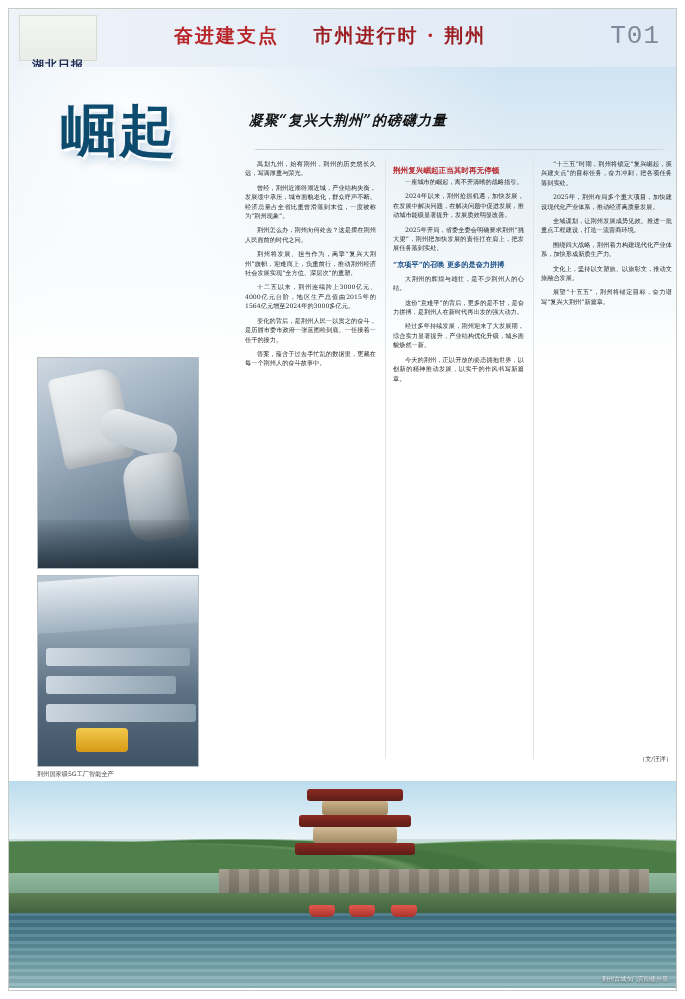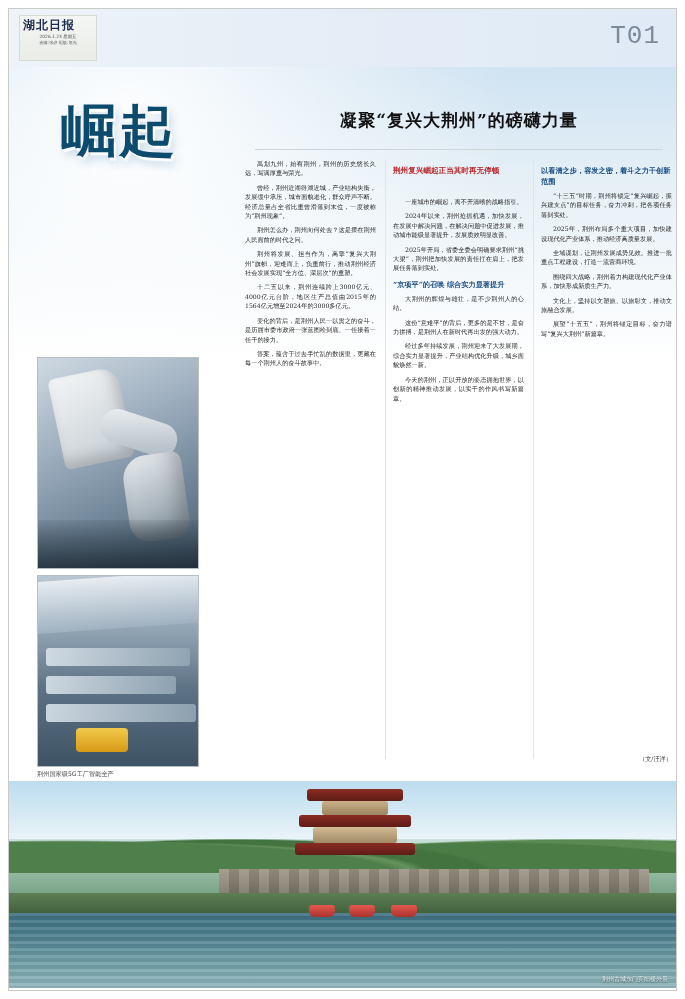--- a/index.html
+++ b/index.html
@@ -32,21 +32,21 @@
   .nameplate{
     position:absolute;left:10px;top:6px;width:78px;height:46px;
     background:linear-gradient(180deg,#f4f6f3,#e9ece7);
     border:1px solid #d7dbd4;
     box-sizing:border-box;
     padding:2px 3px;
   }
   .nameplate .logo{
     font-family:"DejaVu Serif", serif;
     font-size:12px;font-weight:bold;color:#1d2b52;
-    letter-spacing:1px;line-height:14px;text-align:left;
+    letter-spacing:1px;line-height:14px;text-align:center;margin-top:40px;
   }
   .nameplate .sub{
     font-size:4.4px;color:#555;text-align:center;line-height:6px;margin-top:2px;
   }
   .nameplate .sub2{
     font-size:4.2px;color:#666;text-align:center;line-height:6px;
   }
   .head-banner{
     position:absolute;left:165px;top:14px;
     font-family:"DejaVu Serif", serif;
@@ -135,25 +135,25 @@
     background:linear-gradient(180deg,#f2c94c,#d79a16);
     border-radius:4px;
   }
   .cap-left{
     position:absolute;left:28px;top:702px;width:168px;
     font-size:6.2px;color:#444;line-height:9px;
   }
   
   .headline{
     position:absolute;left:240px;top:38px;width:420px;
-    text-align:center;
-    font-family:"DejaVu Serif", serif;
-    font-size:17px;font-weight:bold;color:#111;
+    font-family:"DejaVu Serif", serif;
+    font-size:14px;font-weight:bold;color:#111;
     letter-spacing:1px;
     line-height:30px;
+    font-style:italic;
   }
   .rule{
     position:absolute;left:246px;top:82px;width:408px;height:1px;
     background:#cfd4d8;
   }
   
   .cols{
     position:absolute;left:236px;top:92px;width:428px;height:610px;
   }
   .col{
@@ -163,21 +163,21 @@
     font-family:"DejaVu Serif", serif;
   }
   .c1{left:0;}
   .c2{left:148px;}
   .c3{left:296px;}
   .col p{margin:0 0 5px 0;text-indent:12px;}
   .sub-h{
     display:block;
     font-weight:bold;color:#b8262a;
     font-size:7.6px;line-height:12px;
-    text-indent:0;margin:6px 0 20px 0;
+    text-indent:0;margin:6px 0 0 0;
     text-align:left;
   }
   .sub-h2{
     display:block;
     font-weight:bold;color:#1b4f86;
     font-size:7.2px;line-height:11px;
     text-indent:0;margin:6px 0 4px 0;
     text-align:left;
   }
   .byline{
@@ -266,20 +266,27 @@
 <div class="page">
   <div class="sheet">
 
     <div class="masthead">
       <div class="nameplate">
         <div class="logo">湖北日报</div>
         <div class="sub">2026.1.23 星期五</div>
         <div class="sub2">责编:张静  组版:旭光</div>
       </div>
 
+      <div class="head-banner">
+        <span>奋进建支点</span>
+        &nbsp;&nbsp;
+        <span class="b2">市州进行时</span>
+        <span class="dot">·</span>
+        <span class="b2">荆州</span>
+      </div>
 
       <div class="pagecode">T01</div>
     </div>
 
     <div class="hero">
       <div class="hero-bg"></div>
 
       <div class="bigtitle">
         <span class="t3">崛起</span>
       </div>
@@ -316,29 +323,28 @@
           <p>十二五以来，荆州连续跨上3000亿元、4000亿元台阶，地区生产总值由2015年的1564亿元增至2024年的3000多亿元。</p>
           <p>变化的背后，是荆州人民一以贯之的奋斗，是历届市委市政府一张蓝图绘到底、一任接着一任干的接力。</p>
           <p>答案，蕴含于过去手忙乱的数据里，更藏在每一个荆州人的奋斗故事中。</p>
         </div>
 
         <div class="col c2">
           <span class="sub-h">荆州复兴崛起正当其时再无停顿</span>
           <p>一座城市的崛起，离不开清晰的战略指引。</p>
           <p>2024年以来，荆州抢抓机遇，加快发展，在发展中解决问题，在解决问题中促进发展，推动城市能级显著提升，发展质效明显改善。</p>
           <p>2025年开局，省委全委会明确要求荆州“挑大梁”，荆州把加快发展的责任扛在肩上，把发展任务落到实处。</p>
-          <span class="sub-h2">“京项平”的召唤 综合实力显著提升</span>
+          <span class="sub-h2">“京项平”的召唤 更多的是奋力拼搏</span>
           <p>大荆州的辉煌与雄壮，是不少荆州人的心结。</p>
           <p>这份“意难平”的背后，更多的是不甘，是奋力拼搏，是荆州人在新时代再出发的强大动力。</p>
           <p>经过多年持续发展，荆州迎来了大发展期，综合实力显著提升，产业结构优化升级，城乡面貌焕然一新。</p>
           <p>今天的荆州，正以开放的姿态拥抱世界，以创新的精神推动发展，以实干的作风书写新篇章。</p>
         </div>
 
         <div class="col c3">
-          <span class="sub-h2">以看清之步，容发之密，着斗之力干创新范围</span>
           <p>“十三五”时期，荆州将锁定“复兴崛起，振兴建支点”的目标任务，奋力冲刺，把各项任务落到实处。</p>
           <p>2025年，荆州布局多个重大项目，加快建设现代化产业体系，推动经济高质量发展。</p>
           <p>全域谋划，让荆州发展成势见效。推进一批重点工程建设，打造一流营商环境。</p>
           <p>围绕四大战略，荆州着力构建现代化产业体系，加快形成新质生产力。</p>
           <p>文化上，坚持以文塑旅、以旅彰文，推动文旅融合发展。</p>
           <p>展望“十五五”，荆州将锚定目标，奋力谱写“复兴大荆州”新篇章。</p>
           <div class="byline">（文/汪洋）</div>
         </div>
       </div>
 

